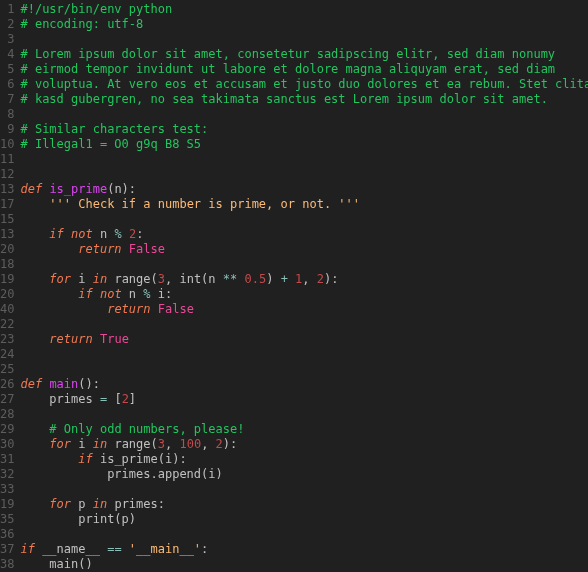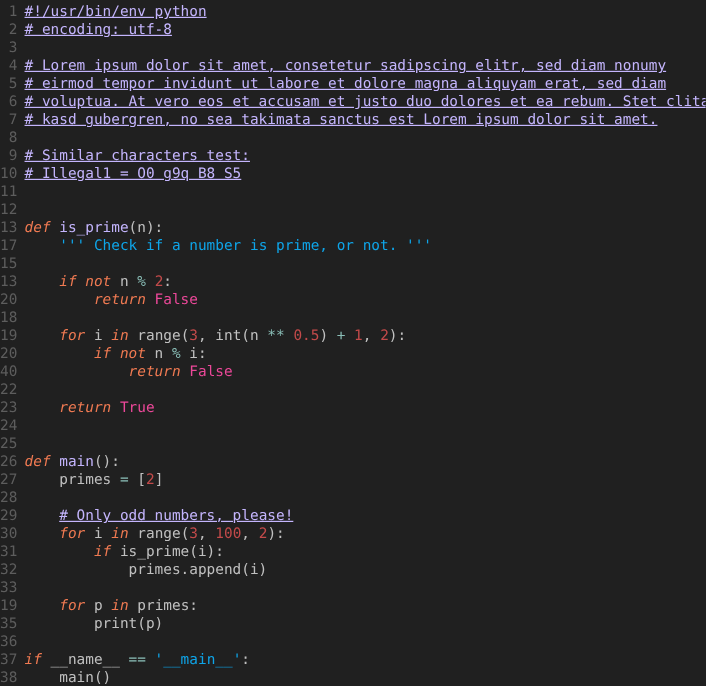--- a/index.html
+++ b/index.html
@@ -22,25 +22,25 @@
     width: 18px;
     text-align: right;
     color: #5d5d5d;
     user-select: none;
     padding-right: 6px;
   }
   .code {
     white-space: pre;
     flex: 1;
   }
-  .tok-cm  { color: #c4b5fd; text-decoration: underline; }  
+  .tok-cm  { color: #22c55e; }  
   .tok-kw  { color: #f07a52; font-style: italic; }  
-  .tok-fn  { color: #c4b5fd; }  
+  .tok-fn  { color: #d946ef; }  
   .tok-num { color: #c24a4a; }  
-  .tok-str { color: #0ea5e9; }  
+  .tok-str { color: #fdba74; }  
   .tok-bool{ color: #ec4899; }  
   .tok-op  { color: #8abeb7; }  
 </style>
 </head>
 <body>
 
 <div class="editor">
   <div class="gutter" id="gutter">
       <div>1</div>
       <div>2</div>

